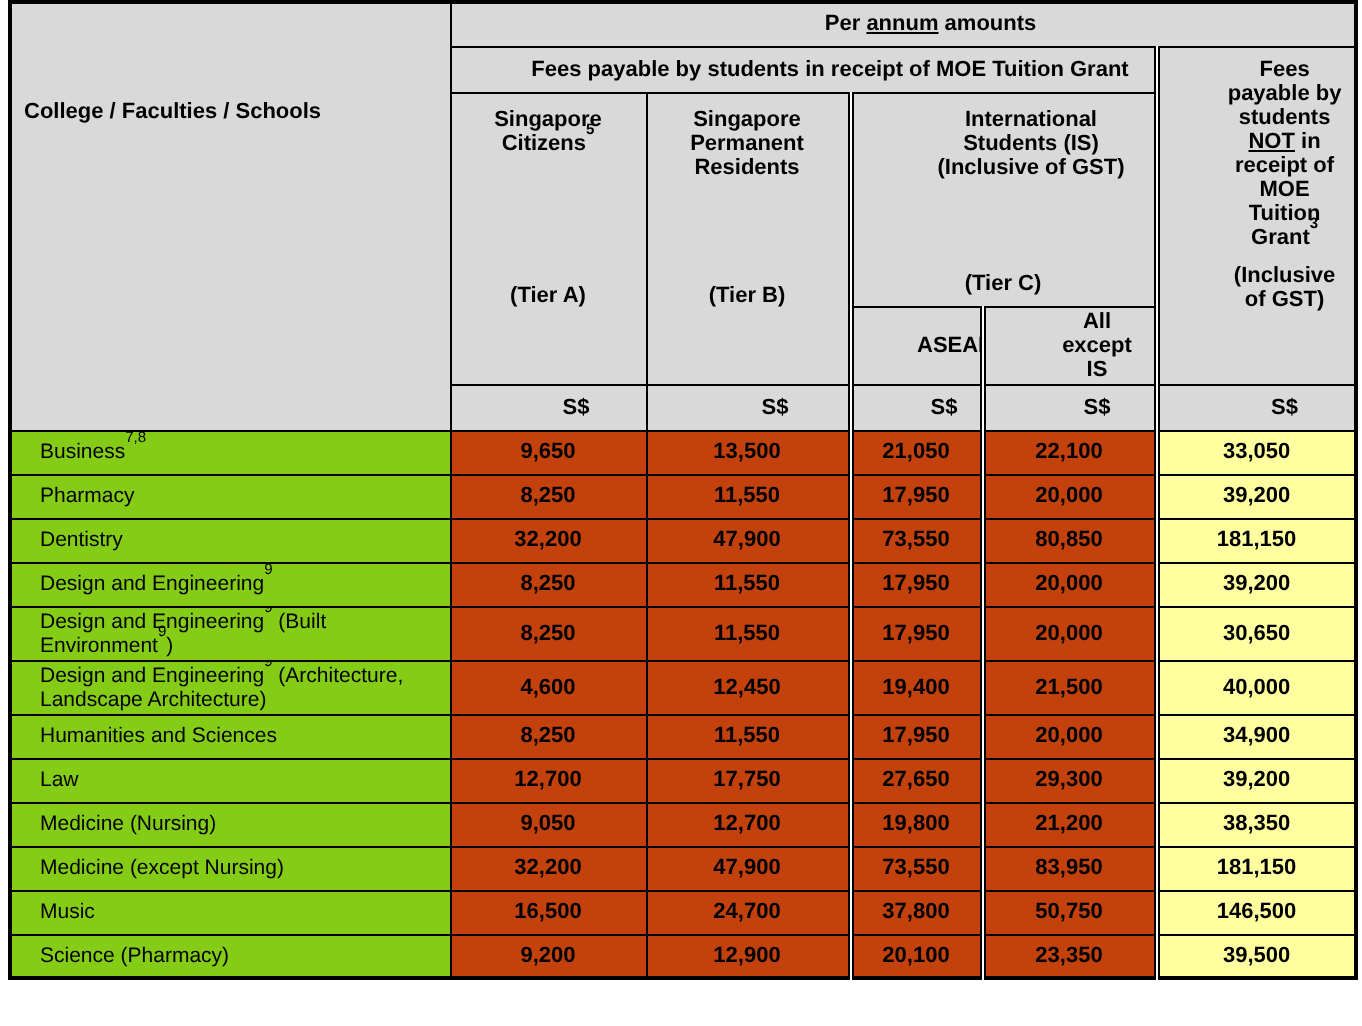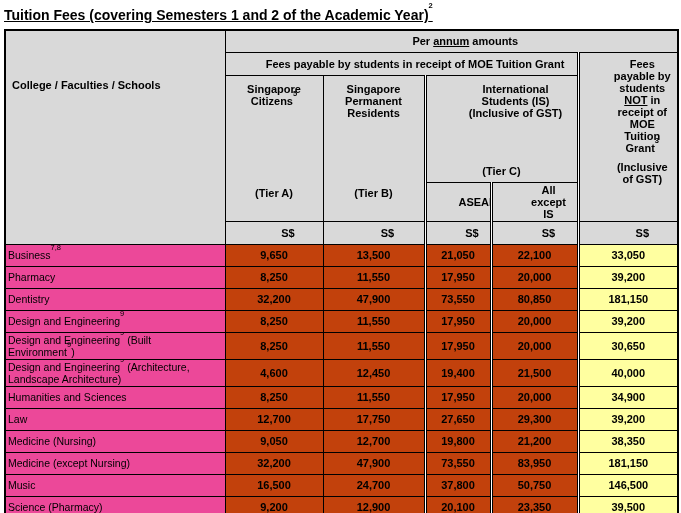--- a/index.html
+++ b/index.html
@@ -49,44 +49,43 @@
   tr.r5{height:23px;}
 
   td.college-head{
     text-align:left;vertical-align:top;
     padding:48px 4px 13px 6px;
   }
   td.tier-cell{position:relative;vertical-align:top;padding-top:7px;}
   td.tier-cell .tier-label{
     position:absolute;left:0;right:0;text-align:center;
   }
-  td.tier-cell .tier-label.ab{bottom:22px;}
+  td.tier-cell .tier-label.ab{bottom:38px;}
   td.tier-cell .tier-label.c{bottom:5px;}
   td.pad-narrow{padding-left:13px;padding-right:13px;margin-top:32px;}
 
   td.notgrant{
     vertical-align:top;padding-top:5px;
   }
   td.notgrant .gst-line{margin-top:7px;}
 
   tbody.rows tr{height:22px;}
   td.name{
-    font-size:10.5px;text-align:left;padding-left:2px;background:#ec4899;
+    font-size:10.5px;text-align:left;padding-left:14px;background:#84cc16;
   }
   td.val{
     font-weight:bold;text-align:center;background:#c2410c;
   }
   td.val.yellow{background:var(--highlight-yellow);}
 </style>
 </head>
 <body>
 
 <div class="page">
 
-  <h1 class="doc-title">Tuition Fees (covering Semesters 1 and 2 of the Academic Year)<sup>2</sup></h1>
 
   <table class="fees">
     <colgroup>
       <col style="width:220px">
       <col style="width:98px">
       <col style="width:102px">
       <col style="width:66px">
       <col style="width:87px">
       <col style="width:100px">
     </colgroup>

